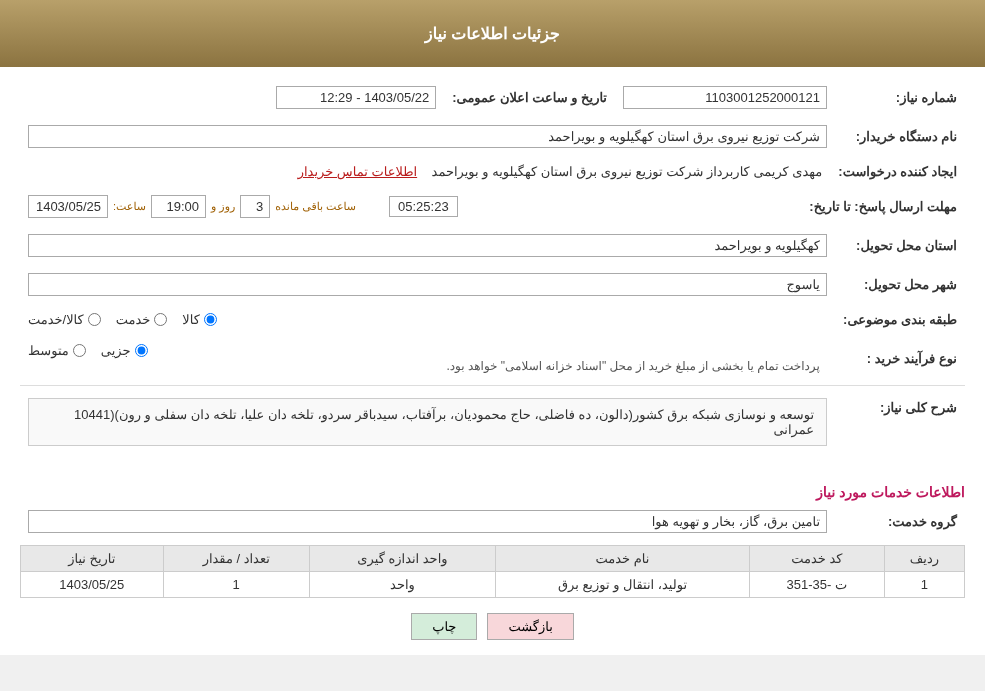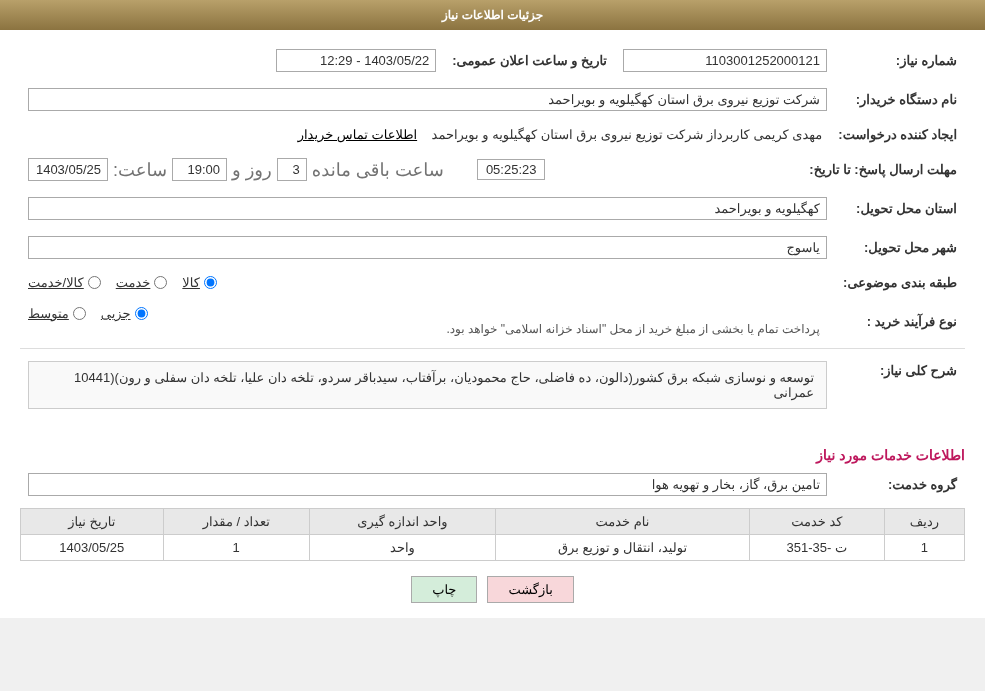--- a/index.html
+++ b/index.html
@@ -12,22 +12,22 @@
     }
     .page-wrapper {
       max-width: 985px;
       margin: 0 auto;
       background: #fff;
     }
     .header-bar {
       background: linear-gradient(to bottom, #b8a06a, #8b7340);
       color: #fff;
       text-align: center;
-      padding: 8px 0;
-      font-size: 12px;
+      padding: 24px 0;
+      font-size: 16px;
       font-weight: bold;
       letter-spacing: 1px;
     }
     .content {
       padding: 15px 20px;
       background: #fff;
     }
     .info-table {
       width: 100%;
       border-collapse: collapse;
@@ -59,42 +59,41 @@
     .input-box-full {
       border: 1px solid #aaa;
       background: #fff;
       padding: 3px 6px;
       width: 100%;
       min-height: 22px;
       text-align: right;
       display: block;
     }
     .link-text {
-      color: #000000;
+      color: #b91c1c;
       text-decoration: underline;
       cursor: pointer;
     }
     .section-title {
       font-size: 14px;
       font-weight: bold;
       color: #be185d;
       margin: 10px 0 6px 0;
       text-align: right;
     }
     .radio-group {
       display: flex;
       gap: 15px;
       flex-direction: row-reverse;
       align-items: center;
     }
     .radio-item {
       display: flex;
       gap: 4px;
       flex-direction: row-reverse;
-      text-decoration: underline;
     }
     .description-box {
       border: 1px solid #aaa;
       background: #fff;
       padding: 6px;
       min-height: 60px;
       width: 100%;
       font-size: 13px;
       text-align: right;
       direction: rtl;
@@ -158,22 +157,22 @@
       border-top: 1px solid #ddd;
       margin: 8px 0;
     }
     .inline-fields {
       display: flex;
       align-items: center;
       gap: 5px;
       flex-direction: row-reverse;
     }
     .small-label {
-      font-size: 18px;
-      color: #737373;
+      font-size: 11px;
+      color: #a16207;
       white-space: nowrap;
     }
     .countdown-box {
       border: 1px solid #aaa;
       background: #fff;
       padding: 2px 8px;
       font-size: 13px;
       display: inline-block;
       min-width: 65px;
       text-align: center;

